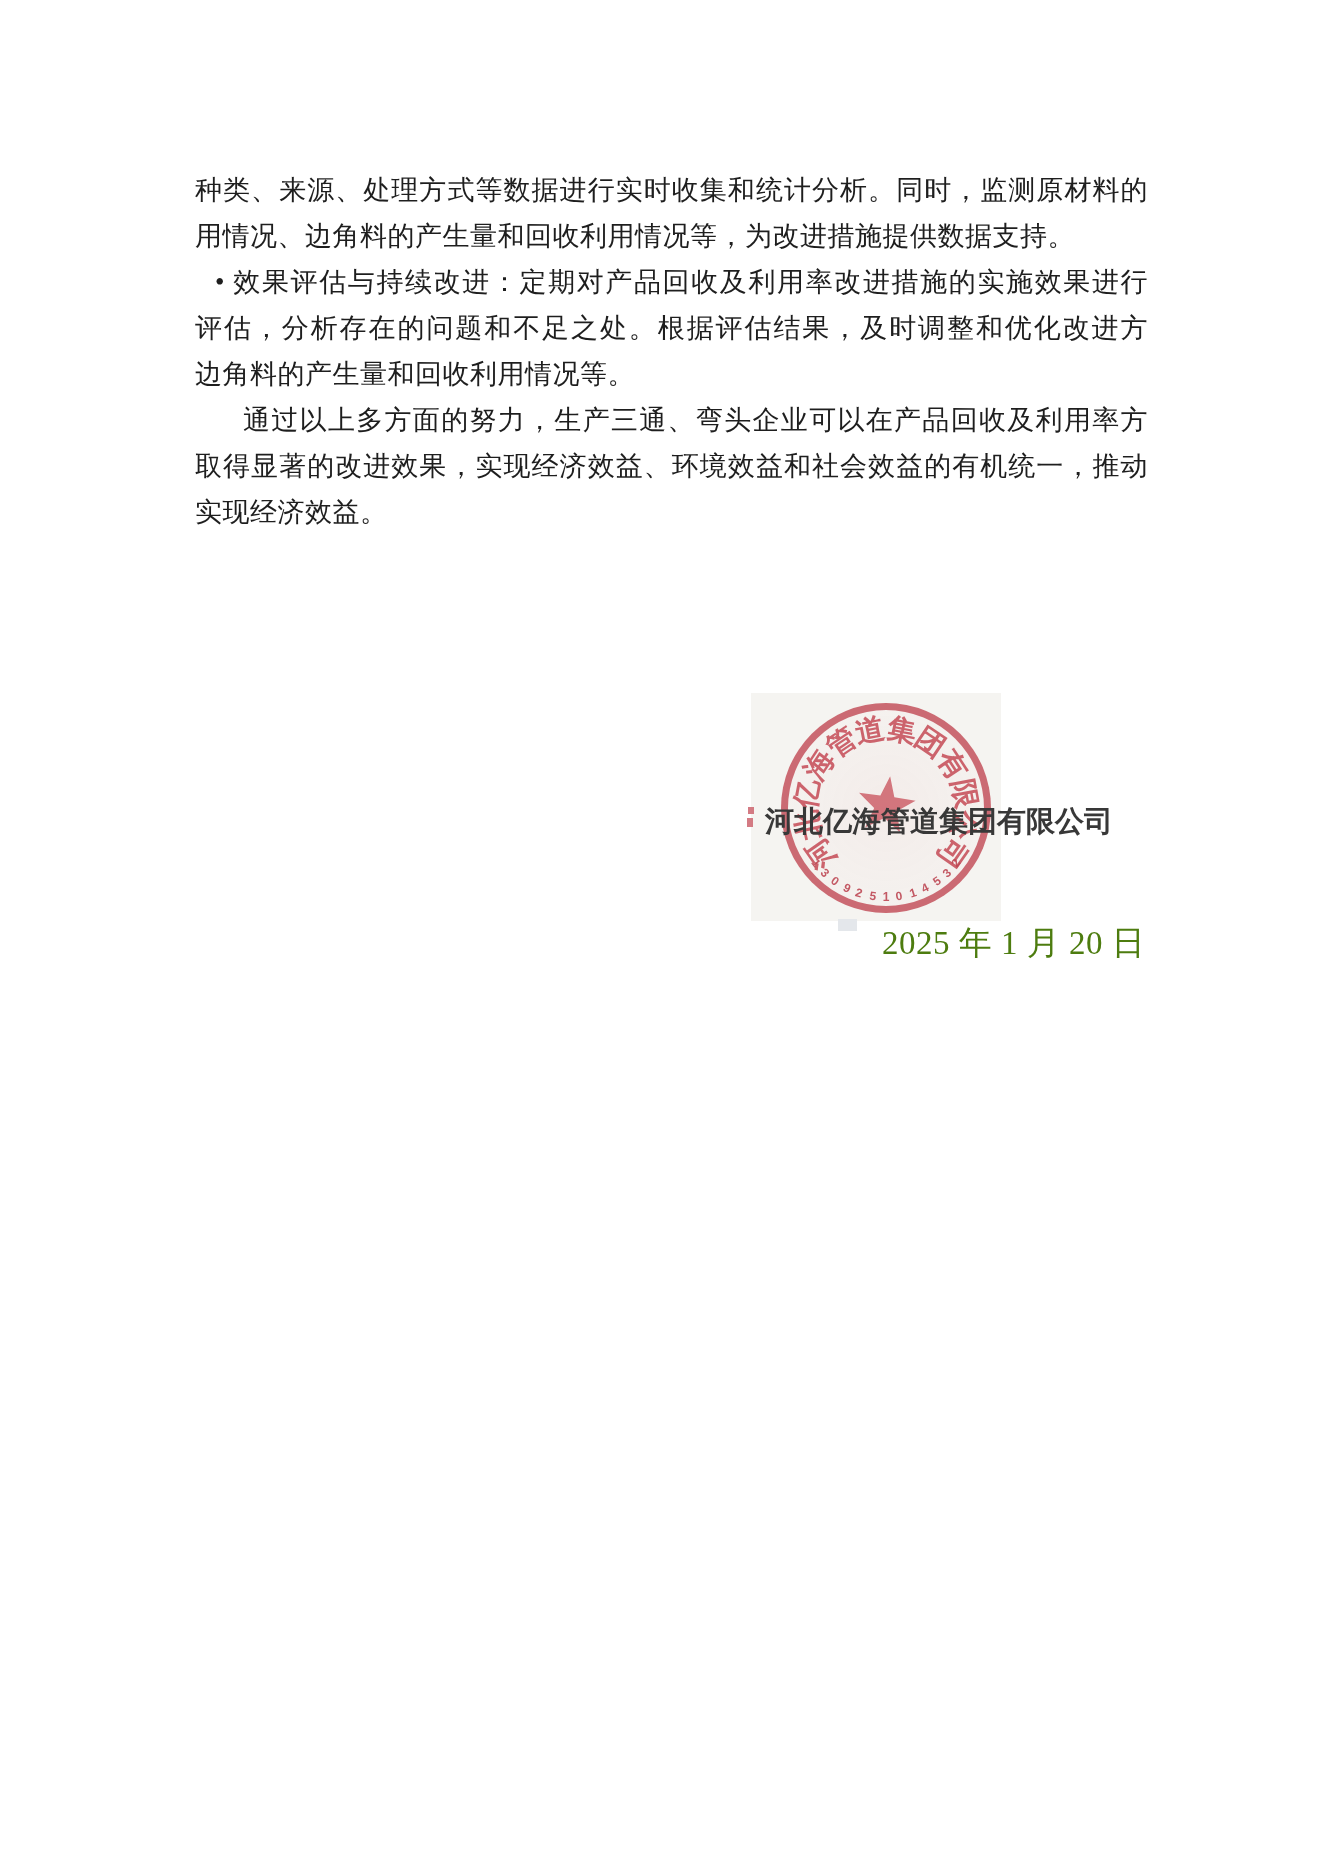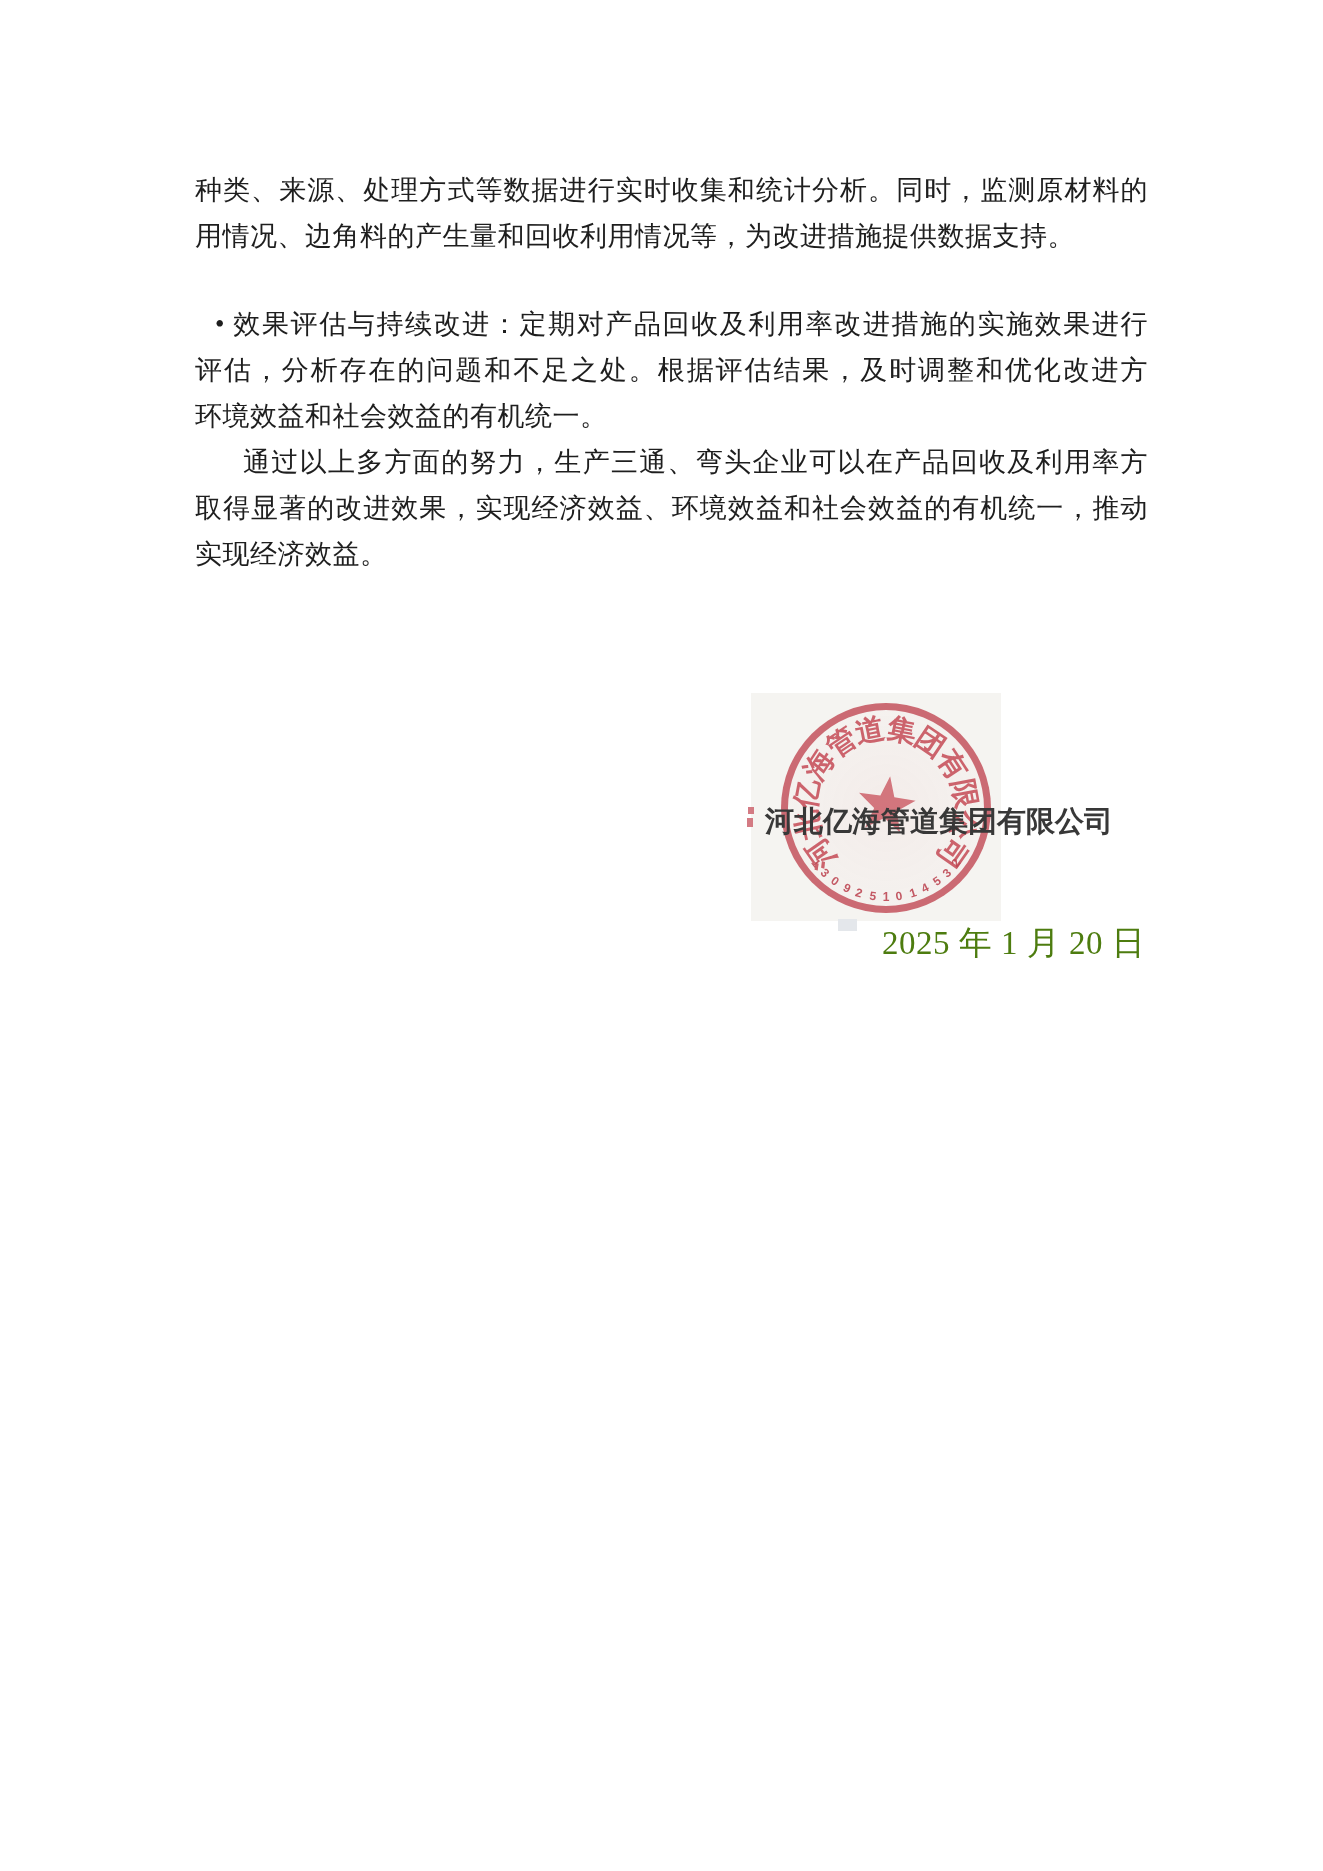--- a/index.html
+++ b/index.html
@@ -23,21 +23,21 @@
     height:46px;
     overflow:hidden;
     text-align:justify;
     text-align-last:justify;
     letter-spacing:0.5px;
   }
   .doc-line.end{
     text-align:right;
     text-align-last:left;
   }
-  .doc-line.indent-bullet{padding-left:20px;margin-top:42px;}
+  .doc-line.indent-bullet{padding-left:20px;}
   .doc-line.indent-para{padding-left:48px;}
 
   
   .scan-bg{
     position:absolute;
     left:751px;top:693px;width:250px;height:228px;
     background:#f5f4f1;
   }
   .scan-artifact{
     position:absolute;
@@ -105,21 +105,21 @@
 </head>
 <body>
 
 <div class="page">
 
   <div class="body-text">
     <div class="doc-line">种类、来源、处理方式等数据进行实时收集和统计分析。同时，监测原材料的使</div>
     <div class="doc-line end">用情况、边角料的产生量和回收利用情况等，为改进措施提供数据支持。</div>
     <div class="doc-line indent-bullet">• 效果评估与持续改进：定期对产品回收及利用率改进措施的实施效果进行</div>
     <div class="doc-line">评估，分析存在的问题和不足之处。根据评估结果，及时调整和优化改进方案，</div>
-    <div class="doc-line end">环境效益和社会效益的有机统一。</div>
+    <div class="doc-line end">边角料的产生量和回收利用情况等。</div>
     <div class="doc-line indent-para">通过以上多方面的努力，生产三通、弯头企业可以在产品回收及利用率方面</div>
     <div class="doc-line">取得显著的改进效果，实现经济效益、环境效益和社会效益的有机统一，推动企</div>
     <div class="doc-line end">实现经济效益。</div>
   </div>
 
   <div class="scan-bg"></div>
 
   <div class="seal-ring"></div>
 
   <svg class="seal-star" viewBox="0 0 60 60" xmlns="http://www.w3.org/2000/svg">

